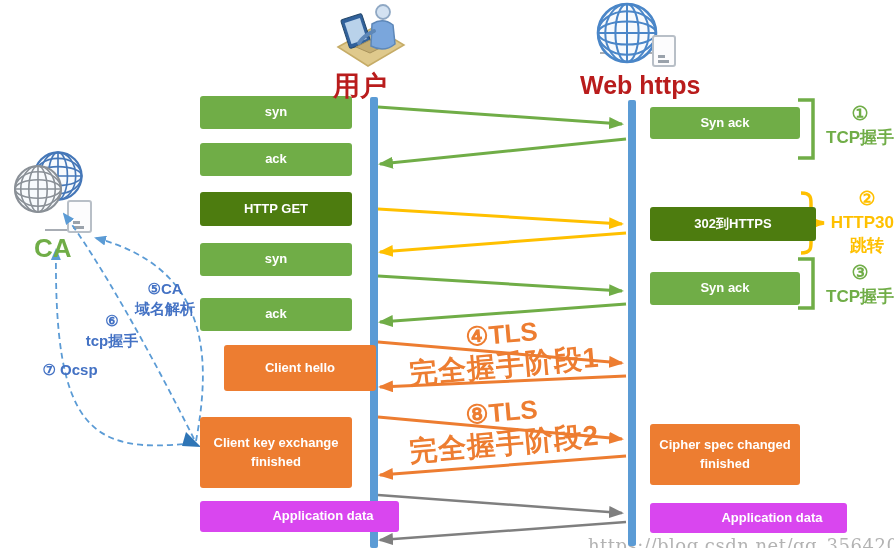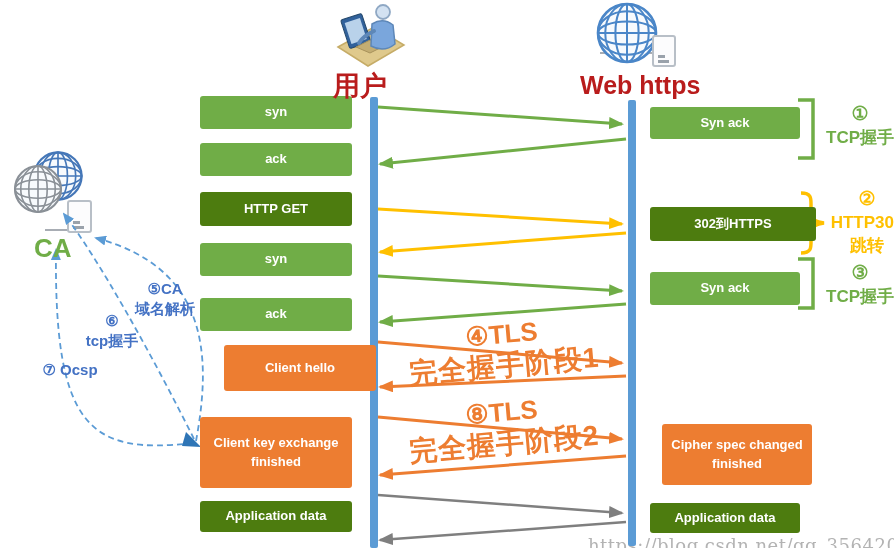--- a/index.html
+++ b/index.html
@@ -4,21 +4,21 @@
 <style>
   html,body{margin:0;padding:0;background:#fff;}
   #stage{position:relative;width:894px;height:548px;overflow:hidden;background:#fff;
          font-family:"Liberation Sans",sans-serif;}
   .box{position:absolute;display:flex;align-items:center;justify-content:center;
        color:#fff;font-size:13px;font-weight:600;border-radius:3px;text-align:center;
        white-space:pre-line;line-height:1.4;z-index:30;}
   .bg-green{background:#70AD47;}
   .bg-yellow{background:#4d7c0f;}
   .bg-orange{background:#ED7D31;}
-  .bg-gray{background:#4d7c0f;}
+  .bg-gray{background:#d946ef;padding-left:47px;}
   .lifeline{position:absolute;width:8px;background:#5B9BD5;border-radius:2px;z-index:10;}
   .actor-label{position:absolute;color:#b91c1c;font-weight:bold;font-size:27px;z-index:40;}
   .stage-label{position:absolute;color:#ED7D31;font-weight:bold;text-align:center;
                width:210px;transform:rotate(-5deg);z-index:40;line-height:1.15;}
   .stage-label .num{font-size:26px;}
   .stage-label .txt{font-size:28px;letter-spacing:1px;}
   .ann{position:absolute;font-weight:bold;text-align:center;z-index:40;line-height:1.35;}
   .ann-green{color:#70AD47;}
   .ann-yellow{color:#FFC000;}
   .ann-blue{color:#4472C4;font-size:15px;}
@@ -135,21 +135,21 @@
   <div class="box bg-green" style="left:200px;top:243px;width:152px;height:33px;">syn</div>
   <div class="box bg-green" style="left:200px;top:298px;width:152px;height:33px;">ack</div>
   <div class="box bg-orange" style="left:200px;top:345px;width:152px;height:46px;margin-left:24px;">Client hello</div>
   <div class="box bg-orange" style="left:200px;top:417px;width:152px;height:71px;">Client key exchange
 finished</div>
   <div class="box bg-gray" style="left:200px;top:501px;width:152px;height:31px;">Application data</div>
 
   <div class="box bg-green" style="left:650px;top:107px;width:150px;height:32px;">Syn ack</div>
   <div class="box bg-yellow" style="left:650px;top:207px;width:166px;height:34px;">302到HTTPS</div>
   <div class="box bg-green" style="left:650px;top:272px;width:150px;height:33px;">Syn ack</div>
-  <div class="box bg-orange" style="left:650px;top:424px;width:150px;height:61px;margin-left:12px;">Cipher spec changed
+  <div class="box bg-orange" style="left:650px;top:424px;width:150px;height:61px;">Cipher spec changed
 finished</div>
   <div class="box bg-gray" style="left:650px;top:503px;width:150px;height:30px;">Application data</div>
 
   <div class="stage-label" style="left:398px;top:320px;">
     <div class="num">④TLS</div>
     <div class="txt">完全握手阶段1</div>
   </div>
   <div class="stage-label" style="left:398px;top:398px;">
     <div class="num">⑧TLS</div>
     <div class="txt">完全握手阶段2</div>

